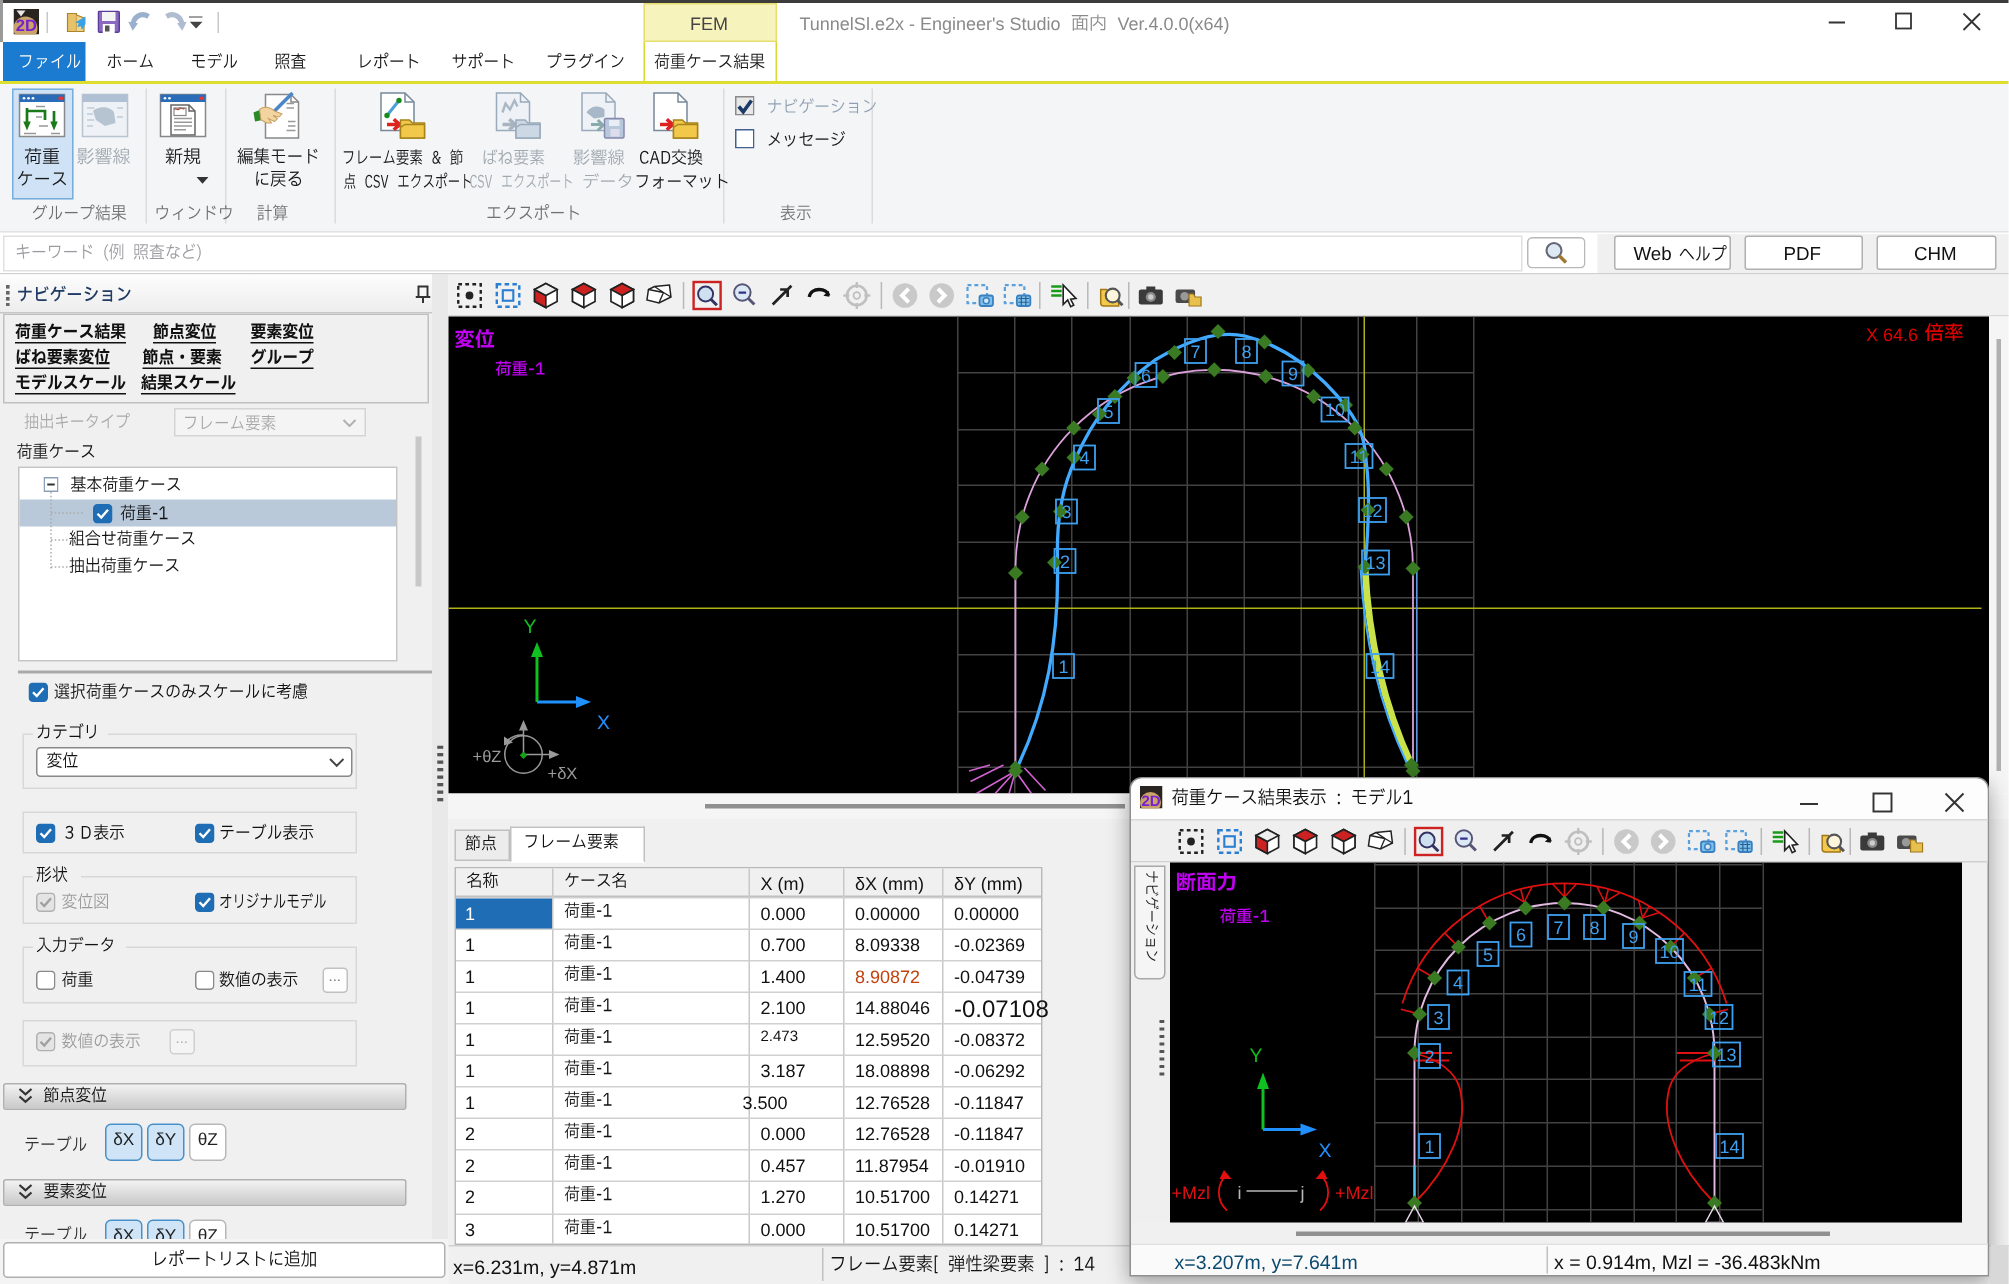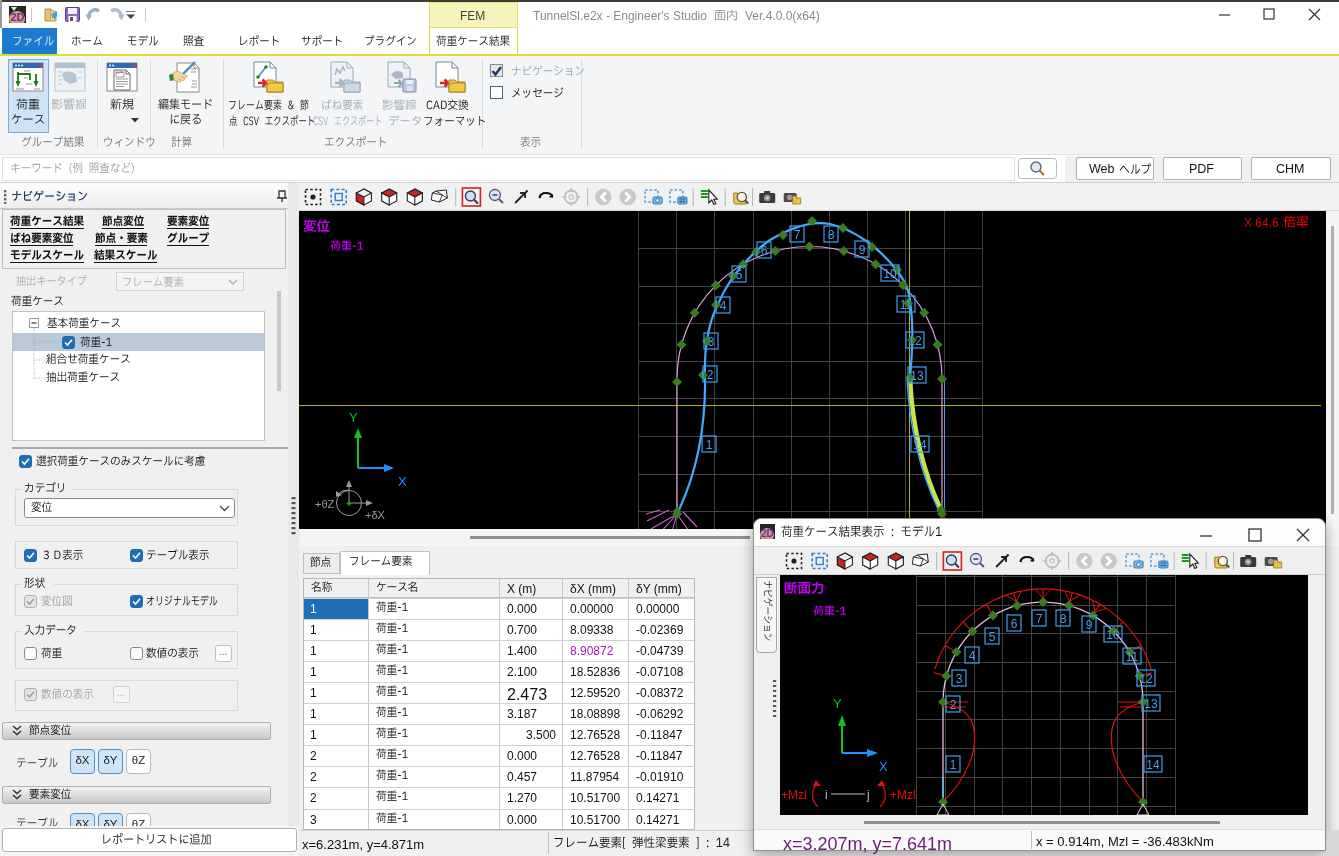--- a/index.html
+++ b/index.html
@@ -1228,42 +1228,42 @@
 <div class="ab" style="left:636px;top:623px;font-size:12px;color:#111">-0.02369</div>
 <div class="ab" style="left:304px;top:640px;width:390px;height:1px;background:#d0d0d0"></div>
 <div class="ab" style="left:310px;top:644px;font-size:12px;color:#111">1</div>
 <div style="position:absolute;left:376px;top:643px;line-height:0"><svg width="33" height="15" viewBox="0 0 33 15" style="overflow:visible" fill="#111">
       <use href="#g21" transform="translate(0.0,10.1) scale(0.0106,-0.0115)"></use>
       <use href="#g22" transform="translate(10.6,10.1) scale(0.0106,-0.0115)"></use>
       <use href="#g132" transform="translate(21.2,10.1) scale(0.0106,-0.0115)"></use>
       <use href="#g133" transform="translate(25.6,10.1) scale(0.0106,-0.0115)"></use>
     </svg></div>
 <div class="ab" style="left:507px;top:644px;font-size:12px;color:#111">1.400</div>
-<div class="ab" style="left:570px;top:644px;font-size:12px;color:#a21caf">8.90872</div>
+<div class="ab" style="left:570px;top:644px;font-size:12px;color:#c2410c">8.90872</div>
 <div class="ab" style="left:636px;top:644px;font-size:12px;color:#111">-0.04739</div>
 <div class="ab" style="left:304px;top:661px;width:390px;height:1px;background:#d0d0d0"></div>
 <div class="ab" style="left:310px;top:665px;font-size:12px;color:#111">1</div>
 <div style="position:absolute;left:376px;top:664px;line-height:0"><svg width="33" height="15" viewBox="0 0 33 15" style="overflow:visible" fill="#111">
       <use href="#g21" transform="translate(0.0,10.1) scale(0.0106,-0.0115)"></use>
       <use href="#g22" transform="translate(10.6,10.1) scale(0.0106,-0.0115)"></use>
       <use href="#g132" transform="translate(21.2,10.1) scale(0.0106,-0.0115)"></use>
       <use href="#g133" transform="translate(25.6,10.1) scale(0.0106,-0.0115)"></use>
     </svg></div>
 <div class="ab" style="left:507px;top:665px;font-size:12px;color:#111">2.100</div>
-<div class="ab" style="left:570px;top:665px;font-size:12px;color:#111">18.52836</div>
-<div class="ab" style="left:636px;top:665px;font-size:12px;color:#111">-0.07108</div>
+<div class="ab" style="left:570px;top:665px;font-size:12px;color:#111">14.88046</div>
+<div class="ab" style="left:636px;top:665px;font-size:16px;color:#111">-0.07108</div>
 <div class="ab" style="left:304px;top:682px;width:390px;height:1px;background:#d0d0d0"></div>
 <div class="ab" style="left:310px;top:686px;font-size:12px;color:#111">1</div>
 <div style="position:absolute;left:376px;top:685px;line-height:0"><svg width="33" height="15" viewBox="0 0 33 15" style="overflow:visible" fill="#111">
       <use href="#g21" transform="translate(0.0,10.1) scale(0.0106,-0.0115)"></use>
       <use href="#g22" transform="translate(10.6,10.1) scale(0.0106,-0.0115)"></use>
       <use href="#g132" transform="translate(21.2,10.1) scale(0.0106,-0.0115)"></use>
       <use href="#g133" transform="translate(25.6,10.1) scale(0.0106,-0.0115)"></use>
     </svg></div>
-<div class="ab" style="left:507px;top:686px;font-size:16px;color:#111">2.473</div>
+<div class="ab" style="left:507px;top:686px;font-size:10px;color:#111">2.473</div>
 <div class="ab" style="left:570px;top:686px;font-size:12px;color:#111">12.59520</div>
 <div class="ab" style="left:636px;top:686px;font-size:12px;color:#111">-0.08372</div>
 <div class="ab" style="left:304px;top:703px;width:390px;height:1px;background:#d0d0d0"></div>
 <div class="ab" style="left:310px;top:707px;font-size:12px;color:#111">1</div>
 <div style="position:absolute;left:376px;top:706px;line-height:0"><svg width="33" height="15" viewBox="0 0 33 15" style="overflow:visible" fill="#111">
       <use href="#g21" transform="translate(0.0,10.1) scale(0.0106,-0.0115)"></use>
       <use href="#g22" transform="translate(10.6,10.1) scale(0.0106,-0.0115)"></use>
       <use href="#g132" transform="translate(21.2,10.1) scale(0.0106,-0.0115)"></use>
       <use href="#g133" transform="translate(25.6,10.1) scale(0.0106,-0.0115)"></use>
     </svg></div>
@@ -1271,21 +1271,21 @@
 <div class="ab" style="left:570px;top:707px;font-size:12px;color:#111">18.08898</div>
 <div class="ab" style="left:636px;top:707px;font-size:12px;color:#111">-0.06292</div>
 <div class="ab" style="left:304px;top:724px;width:390px;height:1px;background:#d0d0d0"></div>
 <div class="ab" style="left:310px;top:728px;font-size:12px;color:#111">1</div>
 <div style="position:absolute;left:376px;top:727px;line-height:0"><svg width="33" height="15" viewBox="0 0 33 15" style="overflow:visible" fill="#111">
       <use href="#g21" transform="translate(0.0,10.1) scale(0.0106,-0.0115)"></use>
       <use href="#g22" transform="translate(10.6,10.1) scale(0.0106,-0.0115)"></use>
       <use href="#g132" transform="translate(21.2,10.1) scale(0.0106,-0.0115)"></use>
       <use href="#g133" transform="translate(25.6,10.1) scale(0.0106,-0.0115)"></use>
     </svg></div>
-<div class="ab" style="left:526px;top:728px;font-size:12px;color:#111">3.500</div>
+<div class="ab" style="left:495px;top:728px;font-size:12px;color:#111">3.500</div>
 <div class="ab" style="left:570px;top:728px;font-size:12px;color:#111">12.76528</div>
 <div class="ab" style="left:636px;top:728px;font-size:12px;color:#111">-0.11847</div>
 <div class="ab" style="left:304px;top:745px;width:390px;height:1px;background:#d0d0d0"></div>
 <div class="ab" style="left:310px;top:749px;font-size:12px;color:#111">2</div>
 <div style="position:absolute;left:376px;top:748px;line-height:0"><svg width="33" height="15" viewBox="0 0 33 15" style="overflow:visible" fill="#111">
       <use href="#g21" transform="translate(0.0,10.1) scale(0.0106,-0.0115)"></use>
       <use href="#g22" transform="translate(10.6,10.1) scale(0.0106,-0.0115)"></use>
       <use href="#g132" transform="translate(21.2,10.1) scale(0.0106,-0.0115)"></use>
       <use href="#g133" transform="translate(25.6,10.1) scale(0.0106,-0.0115)"></use>
     </svg></div>
@@ -1532,15 +1532,15 @@
       <use href="#g177" transform="translate(27.0,11.9) scale(0.0135,-0.0135)"></use>
     </svg></div>
 <div style="position:absolute;left:813px;top:605px;line-height:0"><svg width="35" height="14" viewBox="0 0 35 14" style="overflow:visible" fill="#c000f0">
       <use href="#g87" transform="translate(0.0,9.7) scale(0.0110,-0.0110)"></use>
       <use href="#g88" transform="translate(11.0,9.7) scale(0.0110,-0.0110)"></use>
       <use href="#g162" transform="translate(22.0,9.7) scale(0.0110,-0.0110)"></use>
       <use href="#g163" transform="translate(26.6,9.7) scale(0.0110,-0.0110)"></use>
     </svg></div>
 <div class="ab" style="left:864px;top:821px;width:356px;height:2.5px;background:#909090"></div>
 <div class="ab" style="left:754px;top:829px;width:571px;height:21px;background:#fafafa;border-top:1px solid #e0e0e0"></div>
-<div class="ab" style="left:783px;top:834px;font-size:18px;color:#701a75">x=3.207m, y=7.641m</div>
+<div class="ab" style="left:783px;top:834px;font-size:13px;color:#0c4a6e">x=3.207m, y=7.641m</div>
 <div class="ab" style="left:1031px;top:831px;width:1px;height:18px;background:#c0c0c0"></div>
 <div class="ab" style="left:1036px;top:834px;font-size:13px;color:#111">x = 0.914m, Mzl = -36.483kNm</div>
 <div class="ab" style="left:1327px;top:830px;width:12px;height:26px;background:#d8d8d8"></div>
 </body></html>

